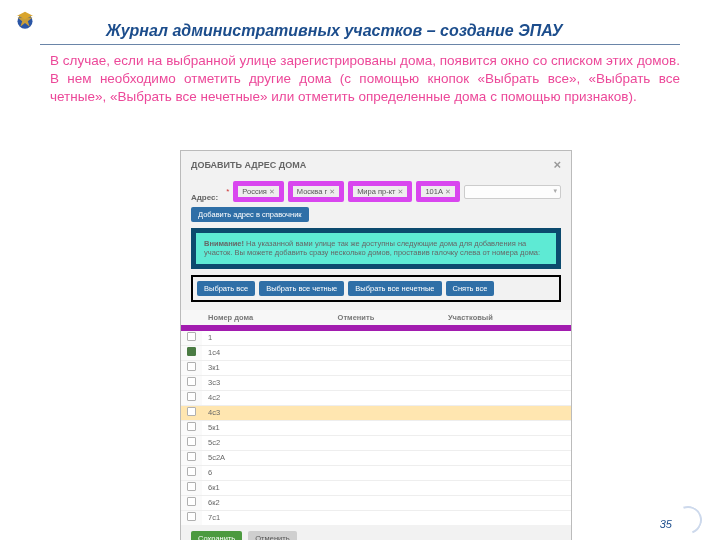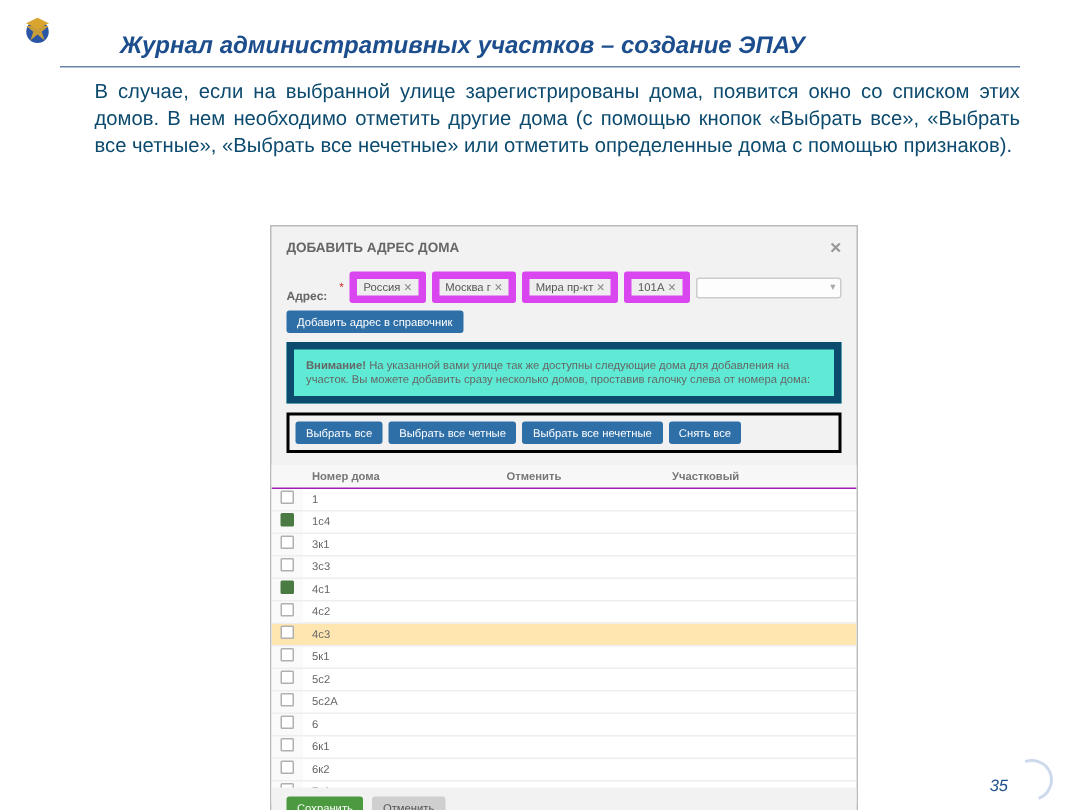--- a/index.html
+++ b/index.html
@@ -8,31 +8,31 @@
     font-family: Arial, Helvetica, sans-serif;
     background: #fff;
     position: relative;
     overflow: hidden;
   }
   .logo {
     position: absolute; top: 8px; left: 10px;
     width: 30px; height: 30px;
   }
   .title {
-    position: absolute; top: 22px; left: 80px;
+    position: absolute; top: 22px; left: 106px;
     color: #1c4d8c; font-size: 16px; font-weight: bold;
     font-style: italic;
   }
   .rule {
     position: absolute; top: 44px; left: 40px; right: 40px;
     border-top: 1px solid #6a85a8;
   }
   .body-text {
-    position: absolute; top: 52px; left: 63px; right: 40px;
-    color: #0c4a6e; font-size: 13.5px; line-height: 1.35;
+    position: absolute; top: 52px; left: 50px; right: 40px;
+    color: #ec4899; font-size: 13.5px; line-height: 1.35;
     text-align: justify;
   }
   .page-num {
     position: absolute; bottom: 10px; right: 48px;
     color: #1c4d8c; font-size: 11px; font-style: italic;
   }
   .arc {
     position: absolute; bottom: 6px; right: 18px;
     width: 28px; height: 28px;
     border: 2px solid #cdd9ec; border-radius: 50%;
@@ -74,21 +74,21 @@
   .notice {
     margin: 0 10px; padding:6px 8px; background:#5eead4; border:5px solid #0c4a6e;
     font-size:7.5px; color:#666; line-height:1.25;
   }
   .notice b { font-weight:bold; }
   .btnbar {
     margin:6px 10px 0; padding:4px;
     border:2px solid #000000; display:flex; gap:4px;
   }
   .tbl { margin:8px 0 0 0; width:100%; border-collapse:collapse; background:#fff;}
-  .tbl th { text-align:left; font-size:7.5px; color:#777; padding:3px 6px; background:#f7f7f7; border-bottom:1px solid #a21caf;}
+  .tbl th { text-align:left; font-size:7.5px; color:#777; padding:3px 6px; background:#f7f7f7; border-bottom:6px solid #a21caf;}
   .tbl td { font-size:7.5px; color:#666; padding:1.5px 6px; border-bottom:1px solid #eee; height:11px;}
   .ck-col { width:20px; background:#fafafa;}
   .ck { width:9px; height:9px; border:1px solid #b0b0b0; background:#fff; display:inline-block; border-radius:1px;}
   .ck-on { background:#4a7b43; border-color:#4a7b43;}
   .row-hl td { background:#ffe6b0; }
   .row-hl .ck-col { position:relative;}
   .marker {
     position:absolute; left:-4px; top:0; bottom:0; width:4px; background:#e9a02b;
   }
   .dlg-foot {
@@ -178,26 +178,20 @@
           <td></td>
           <td></td>
         </tr>
         <tr>
           <td class="ck-col"><span class="ck"></span></td>
           <td>3с3</td>
           <td></td>
           <td></td>
         </tr>
         <tr>
-          <td class="ck-col"><span class="ck ck-on"></span></td>
-          <td>4с1</td>
-          <td></td>
-          <td></td>
-        </tr>
-        <tr>
           <td class="ck-col"><span class="ck"></span></td>
           <td>4с2</td>
           <td></td>
           <td></td>
         </tr>
         <tr class="row-hl">
           <td class="ck-col"><span class="marker"></span><span class="ck"></span></td>
           <td>4с3</td>
           <td></td>
           <td></td>

